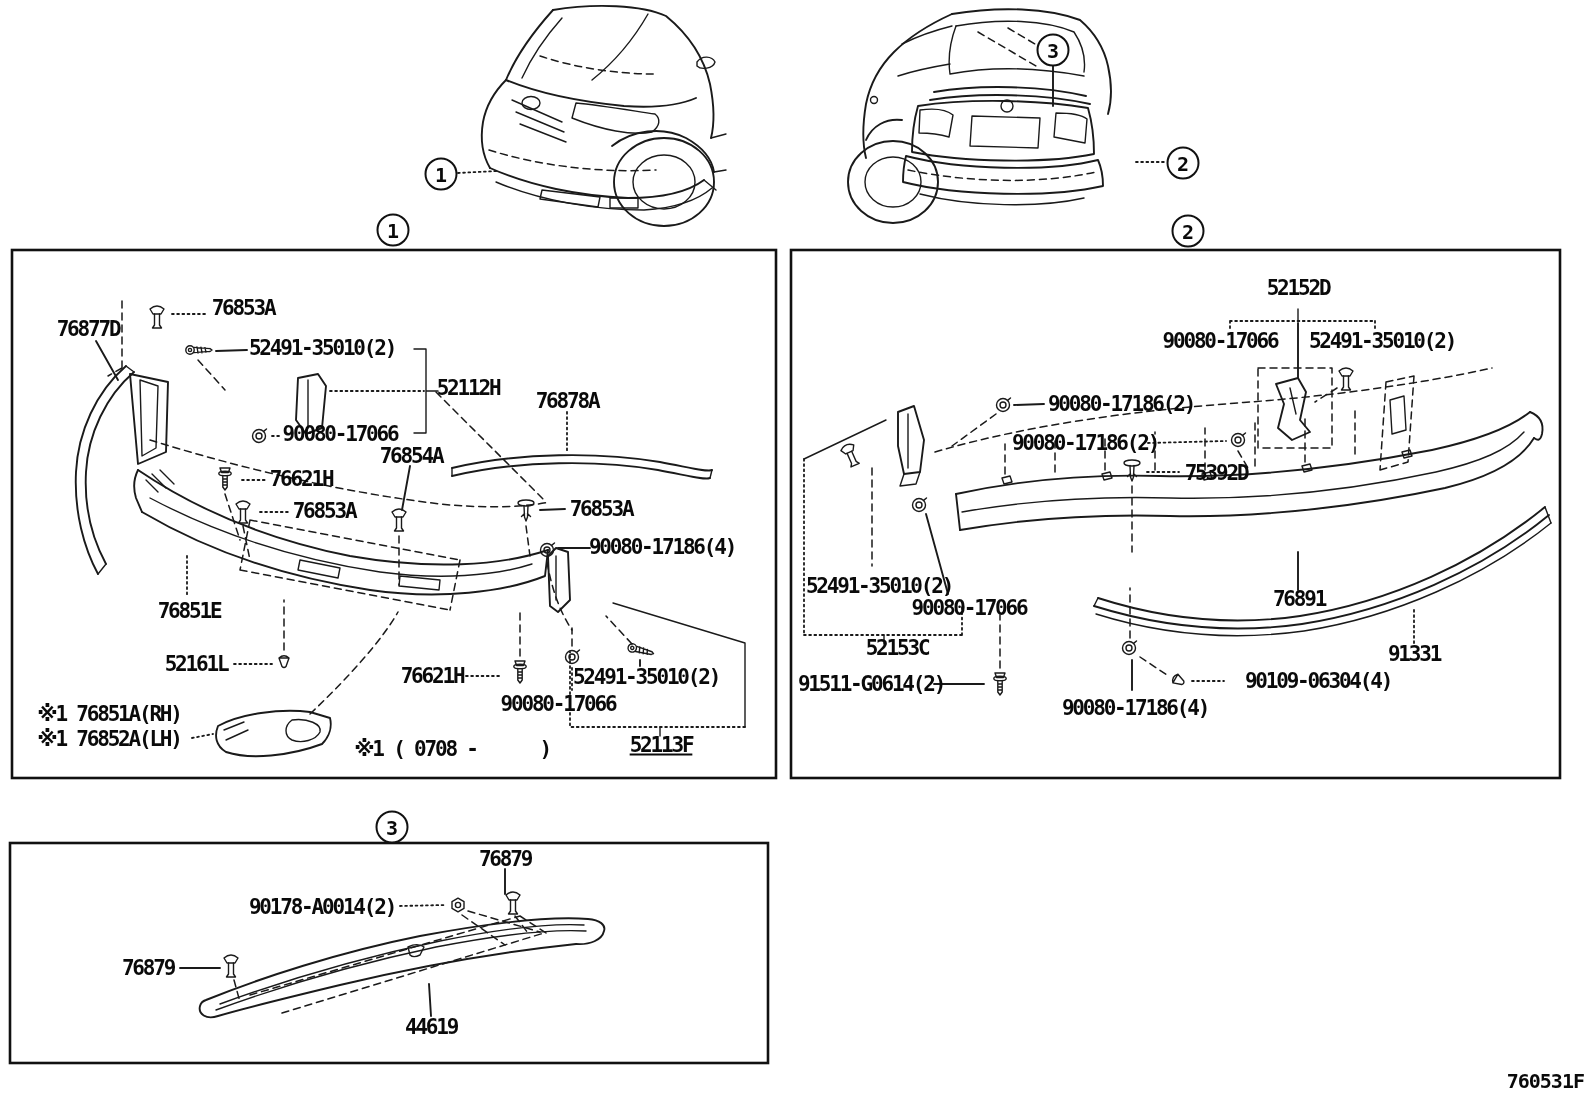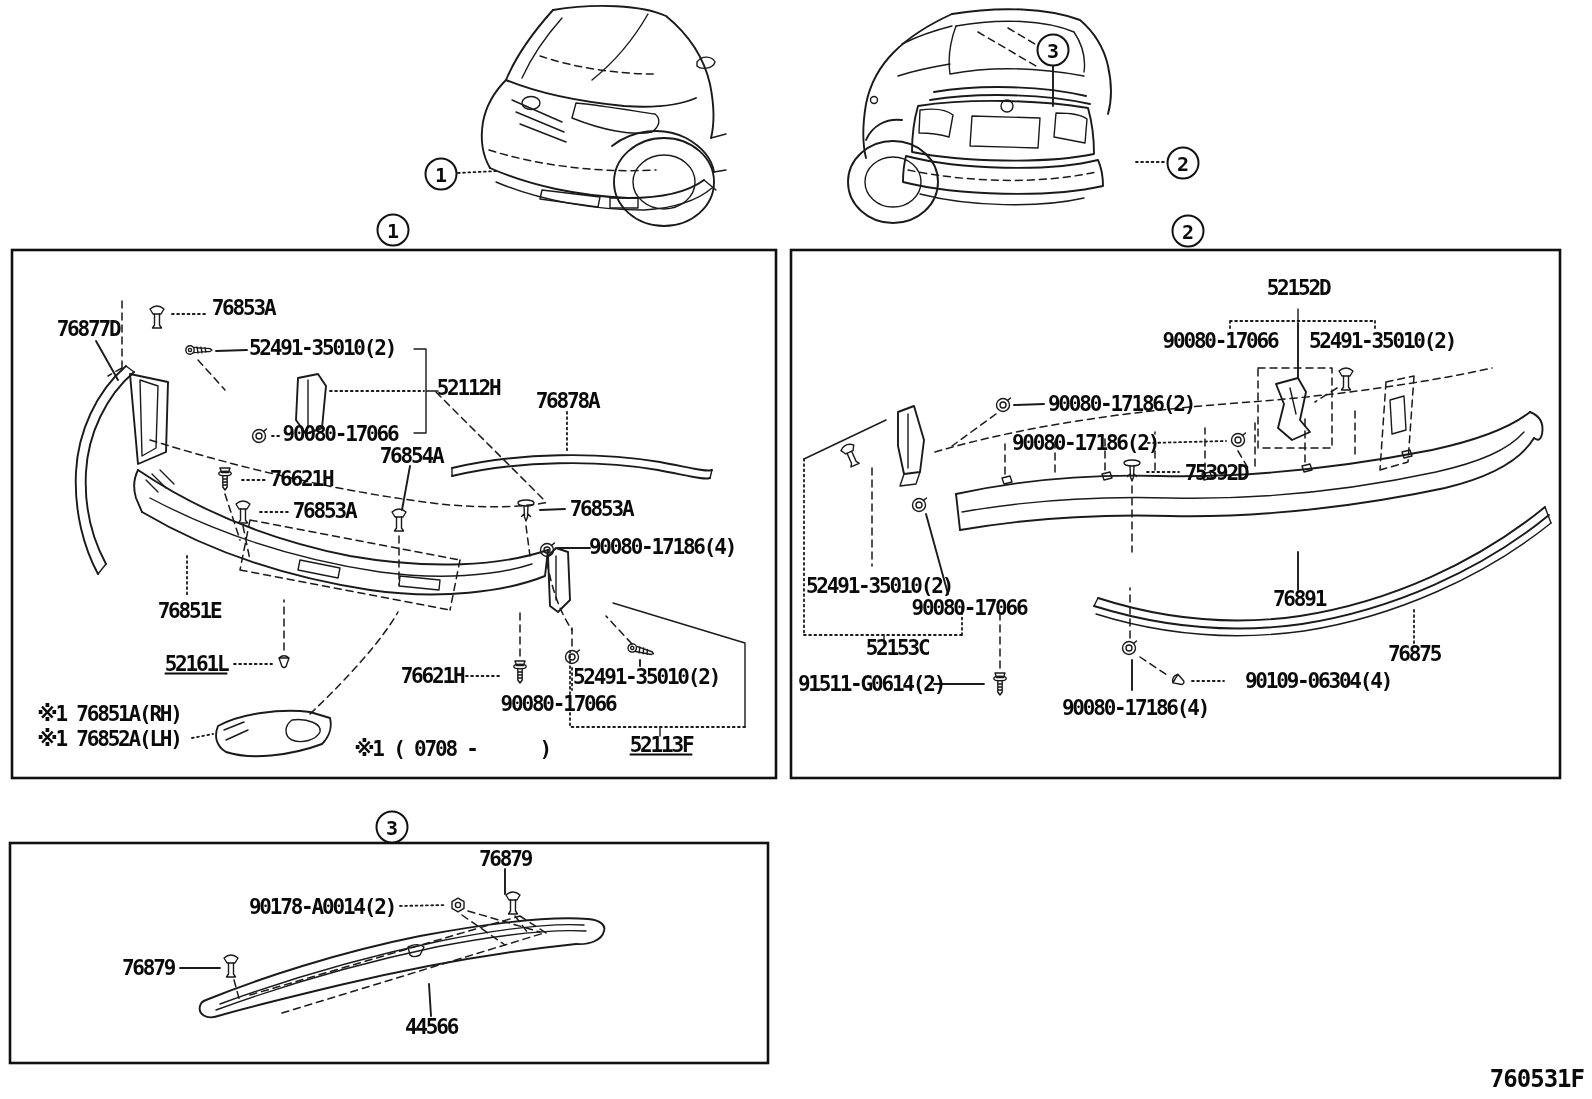--- a/index.html
+++ b/index.html
@@ -10,21 +10,21 @@
   .thin{stroke-width:1.4;}
   .bx{stroke:#111;fill:none;stroke-width:2.6;}
   .dash{stroke-dasharray:7,5;stroke-width:1.5;}
   .dot{stroke-dasharray:1.8,3.4;stroke-width:1.8;}
   .lbl{position:absolute;transform:translate(-50%,-50%);font-weight:bold;font-size:21px;
        letter-spacing:-2.2px;color:#0a0a0a;white-space:pre;line-height:1;}
   .marker{position:absolute;box-sizing:border-box;width:33px;height:33px;border:2.6px solid #111;
           border-radius:50%;display:flex;align-items:center;justify-content:center;
           font-weight:bold;font-size:20px;color:#0a0a0a;transform:translate(-50%,-50%);
           background:#fff;letter-spacing:0;}
-  .footer{position:absolute;right:8px;bottom:6px;font-weight:bold;font-size:24px;
+  .footer{position:absolute;right:8px;bottom:6px;font-weight:bold;font-size:20px;
           letter-spacing:-1px;color:#0a0a0a;}
   .labels-layer{position:absolute;left:0;top:0;width:100%;height:100%;pointer-events:none;}
 </style>
 </head>
 <body>
 
 <div id="stage">
 
 <svg width="1592" height="1099" viewBox="0 0 1592 1099">
   <defs>
@@ -296,21 +296,21 @@
       <div class="lbl" style="left: 322px; top: 348px;">52491-35010(2)</div>
       <div class="lbl" style="left: 468px; top: 388px;">52112H</div>
       <div class="lbl" style="left: 340px; top: 434px;">90080-17066</div>
       <div class="lbl" style="left: 567px; top: 401px;">76878A</div>
       <div class="lbl" style="left: 411px; top: 456px;">76854A</div>
       <div class="lbl" style="left: 301px; top: 479px;">76621H</div>
       <div class="lbl" style="left: 324px; top: 511px;">76853A</div>
       <div class="lbl" style="left: 601px; top: 509px;">76853A</div>
       <div class="lbl" style="left: 662px; top: 547px;">90080-17186(4)</div>
       <div class="lbl" style="left: 189px; top: 611px;">76851E</div>
-      <div class="lbl" style="left: 196px; top: 664px; text-decoration: underline;">52161L</div>
+      <div class="lbl" style="left: 196px; top: 664px;">52161L</div>
       <div class="lbl" style="left: 432px; top: 676px;">76621H</div>
       <div class="lbl" style="left: 646px; top: 677px;">52491-35010(2)</div>
       <div class="lbl" style="left: 558px; top: 704px;">90080-17066</div>
       <div class="lbl" style="left: 661px; top: 745px; text-decoration: underline;">52113F</div>
       <div class="lbl" style="left: 109px; top: 714px;">※1 76851A(RH)</div>
       <div class="lbl" style="left: 109px; top: 739px;">※1 76852A(LH)</div>
       <div class="lbl" style="left: 452px; top: 749px;">※1 ( 0708 -      )</div>
     </div>
 <div class="labels-layer">
       <div class="lbl" style="left: 1298px; top: 288px;">52152D</div>
@@ -319,24 +319,24 @@
       <div class="lbl" style="left: 1121px; top: 404px;">90080-17186(2)</div>
       <div class="lbl" style="left: 1085px; top: 443px;">90080-17186(2)</div>
       <div class="lbl" style="left: 1216px; top: 473px;">75392D</div>
       <div class="lbl" style="left: 879px; top: 586px;">52491-35010(2)</div>
       <div class="lbl" style="left: 969px; top: 608px;">90080-17066</div>
       <div class="lbl" style="left: 897px; top: 648px;">52153C</div>
       <div class="lbl" style="left: 871px; top: 684px;">91511-G0614(2)</div>
       <div class="lbl" style="left: 1135px; top: 708px;">90080-17186(4)</div>
       <div class="lbl" style="left: 1318px; top: 681px;">90109-06304(4)</div>
       <div class="lbl" style="left: 1299px; top: 599px; text-align: center;">76891</div>
-      <div class="lbl" style="left: 1414px; top: 654px;">76875</div>
+      <div class="lbl" style="left: 1414px; top: 654px;">91331</div>
     </div>
 <div class="labels-layer">
       <div class="lbl" style="left: 505px; top: 859px;">76879</div>
       <div class="lbl" style="left: 322px; top: 907px;">90178-A0014(2)</div>
       <div class="lbl" style="left: 148px; top: 968px;">76879</div>
-      <div class="lbl" style="left: 431px; top: 1027px;">44566</div>
+      <div class="lbl" style="left: 431px; top: 1027px;">44619</div>
     </div>
 
 <div class="footer">760531F</div>
 
 </div>
 
 </body></html>

